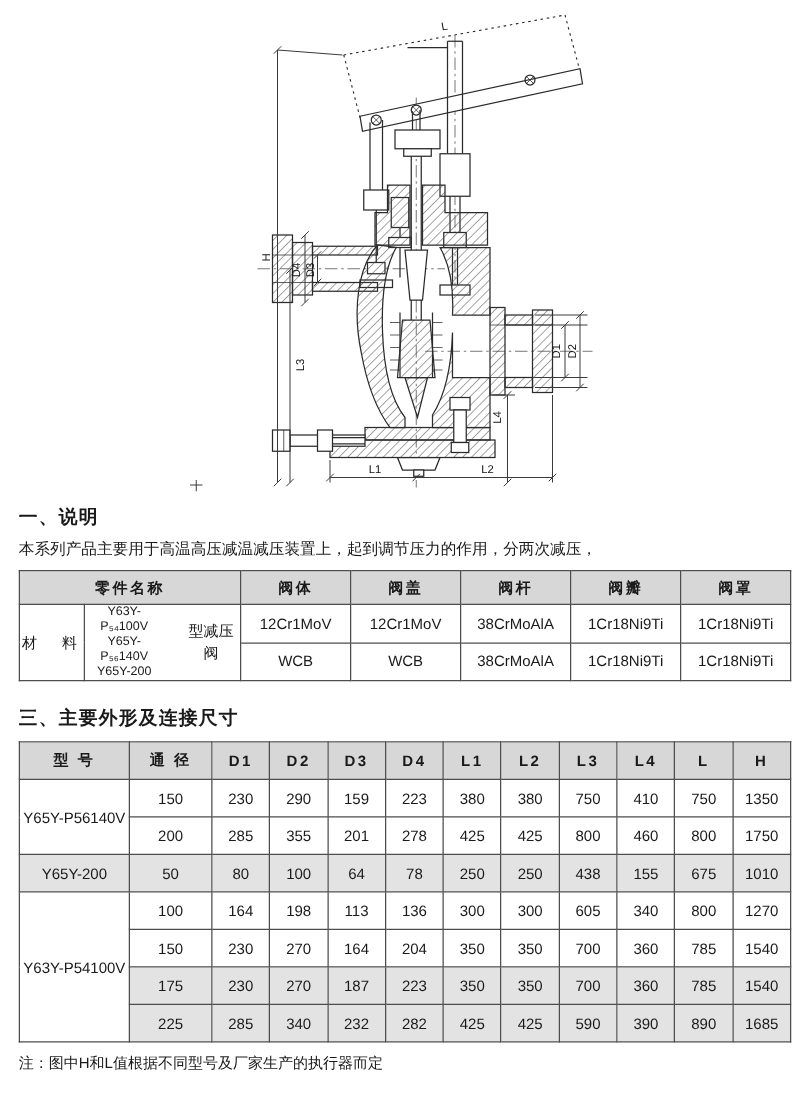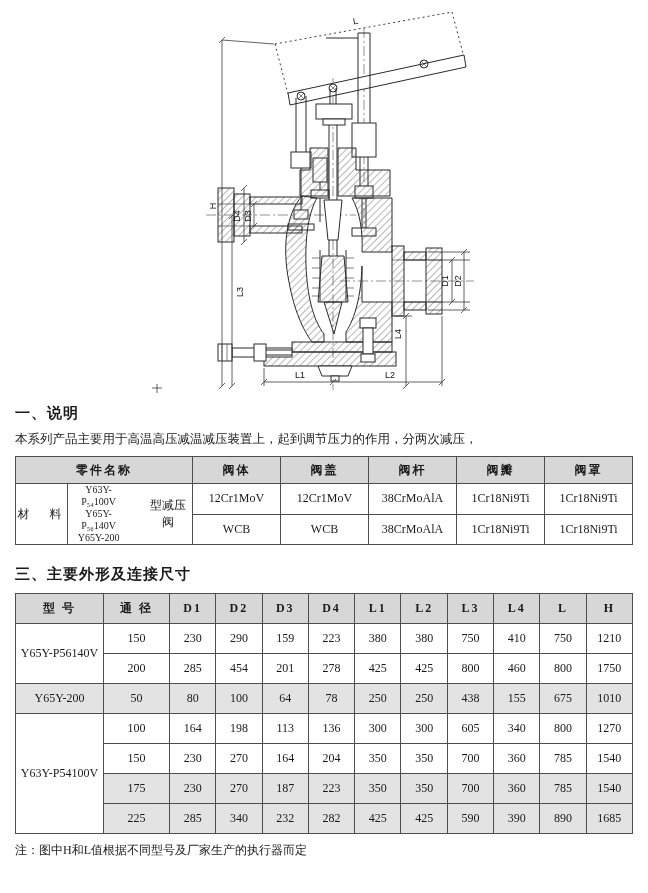--- a/index.html
+++ b/index.html
@@ -1,21 +1,21 @@
 <!DOCTYPE html>
 <html><head>
 <meta charset="utf-8">
 <style>
   html,body { margin:0; padding:0; }
   body {
     width:648px; height:893px; background:#ffffff; overflow:hidden;
     font-family:"Liberation Sans","DejaVu Sans",sans-serif; color:#1a1a1a;
   }
   .drawing { width:648px; height:398px; }
-  .content { padding:0 15px;font-family:Liberation Serif, serif; }
+  .content { padding:0 15px; }
   .sec-title { font-size:15px; font-weight:bold; margin:0; letter-spacing:1px; }
   #sec1-title { margin-top:6px; }
   #sec2-title { margin-top:22px; }
   #sec3-title { margin-top:20px; }
   .desc { font-size:12.5px; margin:8px 0 0 0; }
   table { border-collapse:collapse; width:618px; table-layout:fixed; text-align:center; font-size:12px;border-radius:17px; }
   th,td { border:1px solid #4d4d4d; padding:0; overflow:hidden; }
   th { background:#d7d7d7; font-weight:bold; letter-spacing:2px; }
   .mat-table { margin-top:8px; }
   .mat-table th { height:26px; }
@@ -309,26 +309,26 @@
           <td>150</td>
           <td>230</td>
           <td>290</td>
           <td>159</td>
           <td>223</td>
           <td>380</td>
           <td>380</td>
           <td>750</td>
           <td>410</td>
           <td>750</td>
-          <td>1210</td>
+          <td>1350</td>
         </tr>
         <tr>
           <td>200</td>
           <td>285</td>
-          <td>454</td>
+          <td>355</td>
           <td>201</td>
           <td>278</td>
           <td>425</td>
           <td>425</td>
           <td>800</td>
           <td>460</td>
           <td>800</td>
           <td>1750</td>
         </tr>
         <tr class="shaded">

